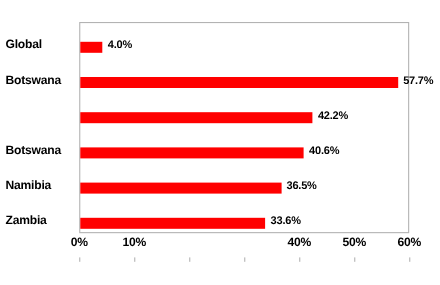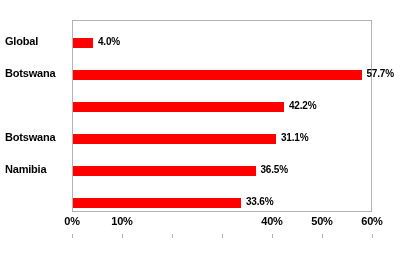--- a/index.html
+++ b/index.html
@@ -116,38 +116,39 @@
 </head>
 <body>
 
 <div id="chart-root">
 
   <div id="y-axis-labels">
       <div class="ycat" style="top: 15px;">Global</div>
       <div class="ycat" style="top: 47px;">Botswana</div>
       <div class="ycat" style="top: 111px;">Botswana</div>
       <div class="ycat" style="top: 143px;">Namibia</div>
+      <div class="ycat" style="top: 175px;">Zambia</div>
     </div>
 
   <div id="plot-area">
       <div class="cat-row" style="top: 0px;">
         <div class="bar" style="width: 20px; background: rgb(255, 0, 0);"></div>
         <div class="bar-label" style="left: 25px;">4.0%</div>
       </div>
       <div class="cat-row" style="top: 32px;">
         <div class="bar" style="width: 288.5px; background: rgb(255, 0, 0);"></div>
         <div class="bar-label" style="left: 293.5px;">57.7%</div>
       </div>
       <div class="cat-row" style="top: 64px;">
         <div class="bar" style="width: 211px; background: rgb(255, 0, 0);"></div>
         <div class="bar-label" style="left: 216px;">42.2%</div>
       </div>
       <div class="cat-row" style="top: 96px;">
         <div class="bar" style="width: 203px; background: rgb(255, 0, 0);"></div>
-        <div class="bar-label" style="left: 208px;">31.1%</div>
+        <div class="bar-label" style="left: 208px;">40.6%</div>
       </div>
       <div class="cat-row" style="top: 128px;">
         <div class="bar" style="width: 182.5px; background: rgb(255, 0, 0);"></div>
         <div class="bar-label" style="left: 187.5px;">36.5%</div>
       </div>
       <div class="cat-row" style="top: 160px;">
         <div class="bar" style="width: 168px; background: rgb(255, 0, 0);"></div>
         <div class="bar-label" style="left: 173px;">33.6%</div>
       </div>
     </div>

